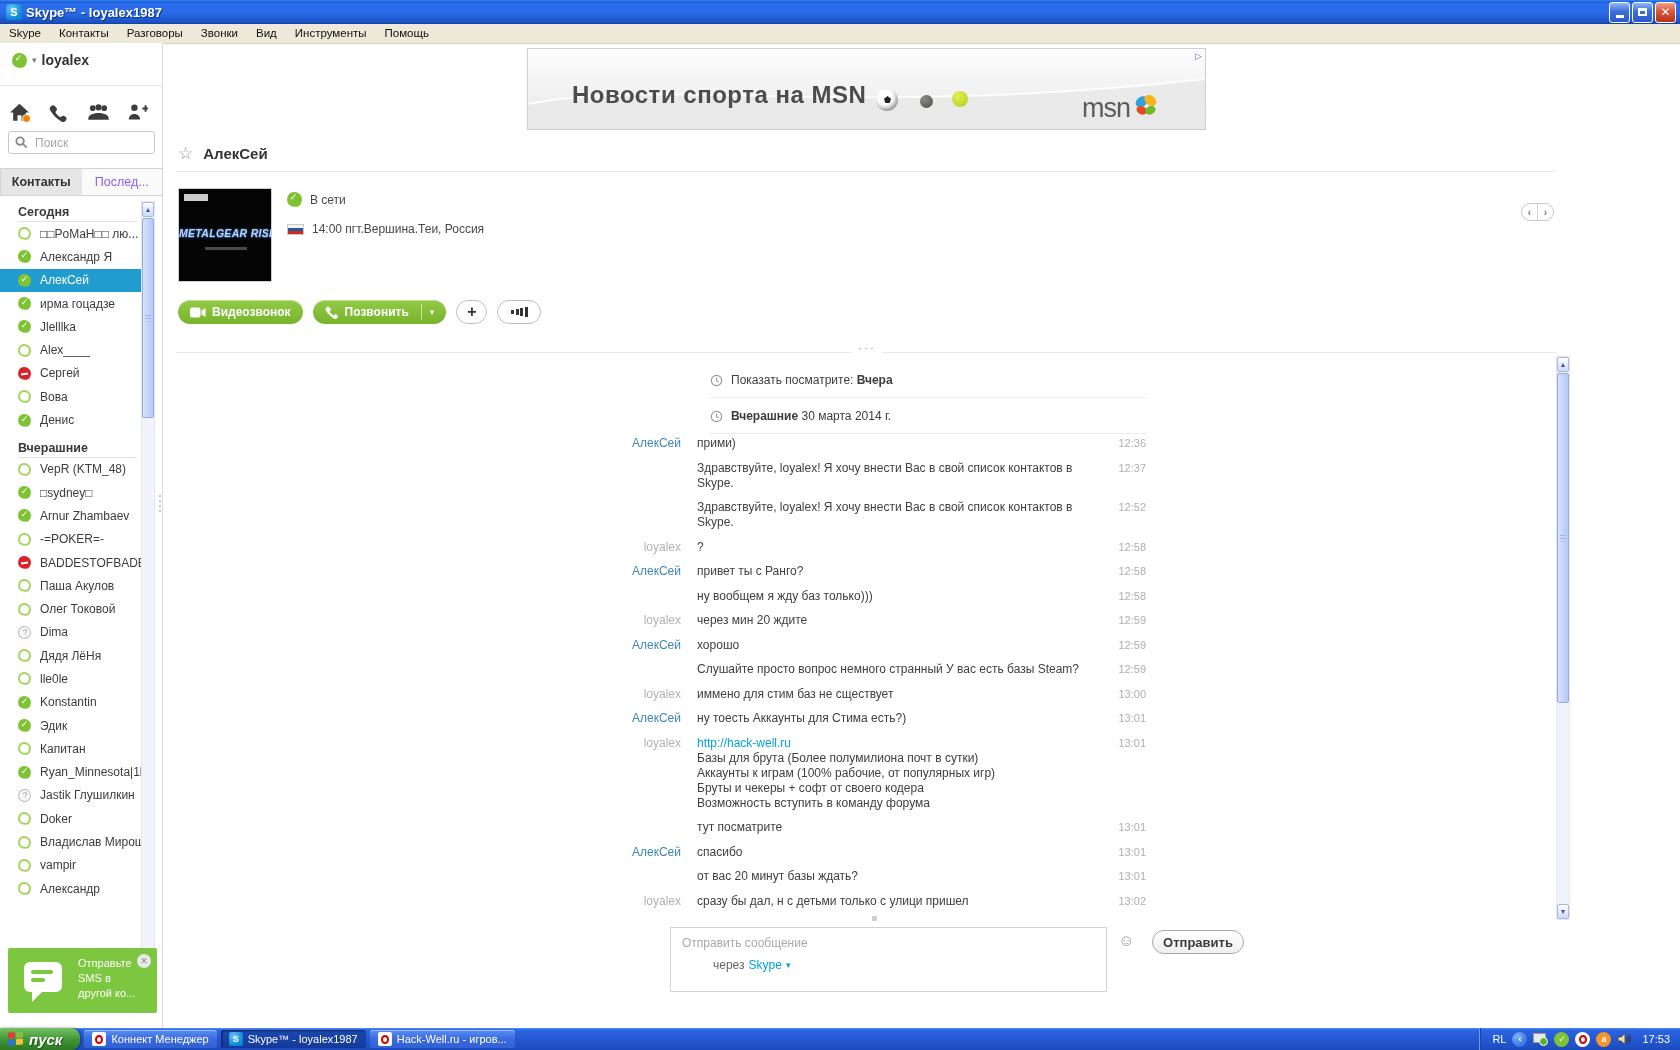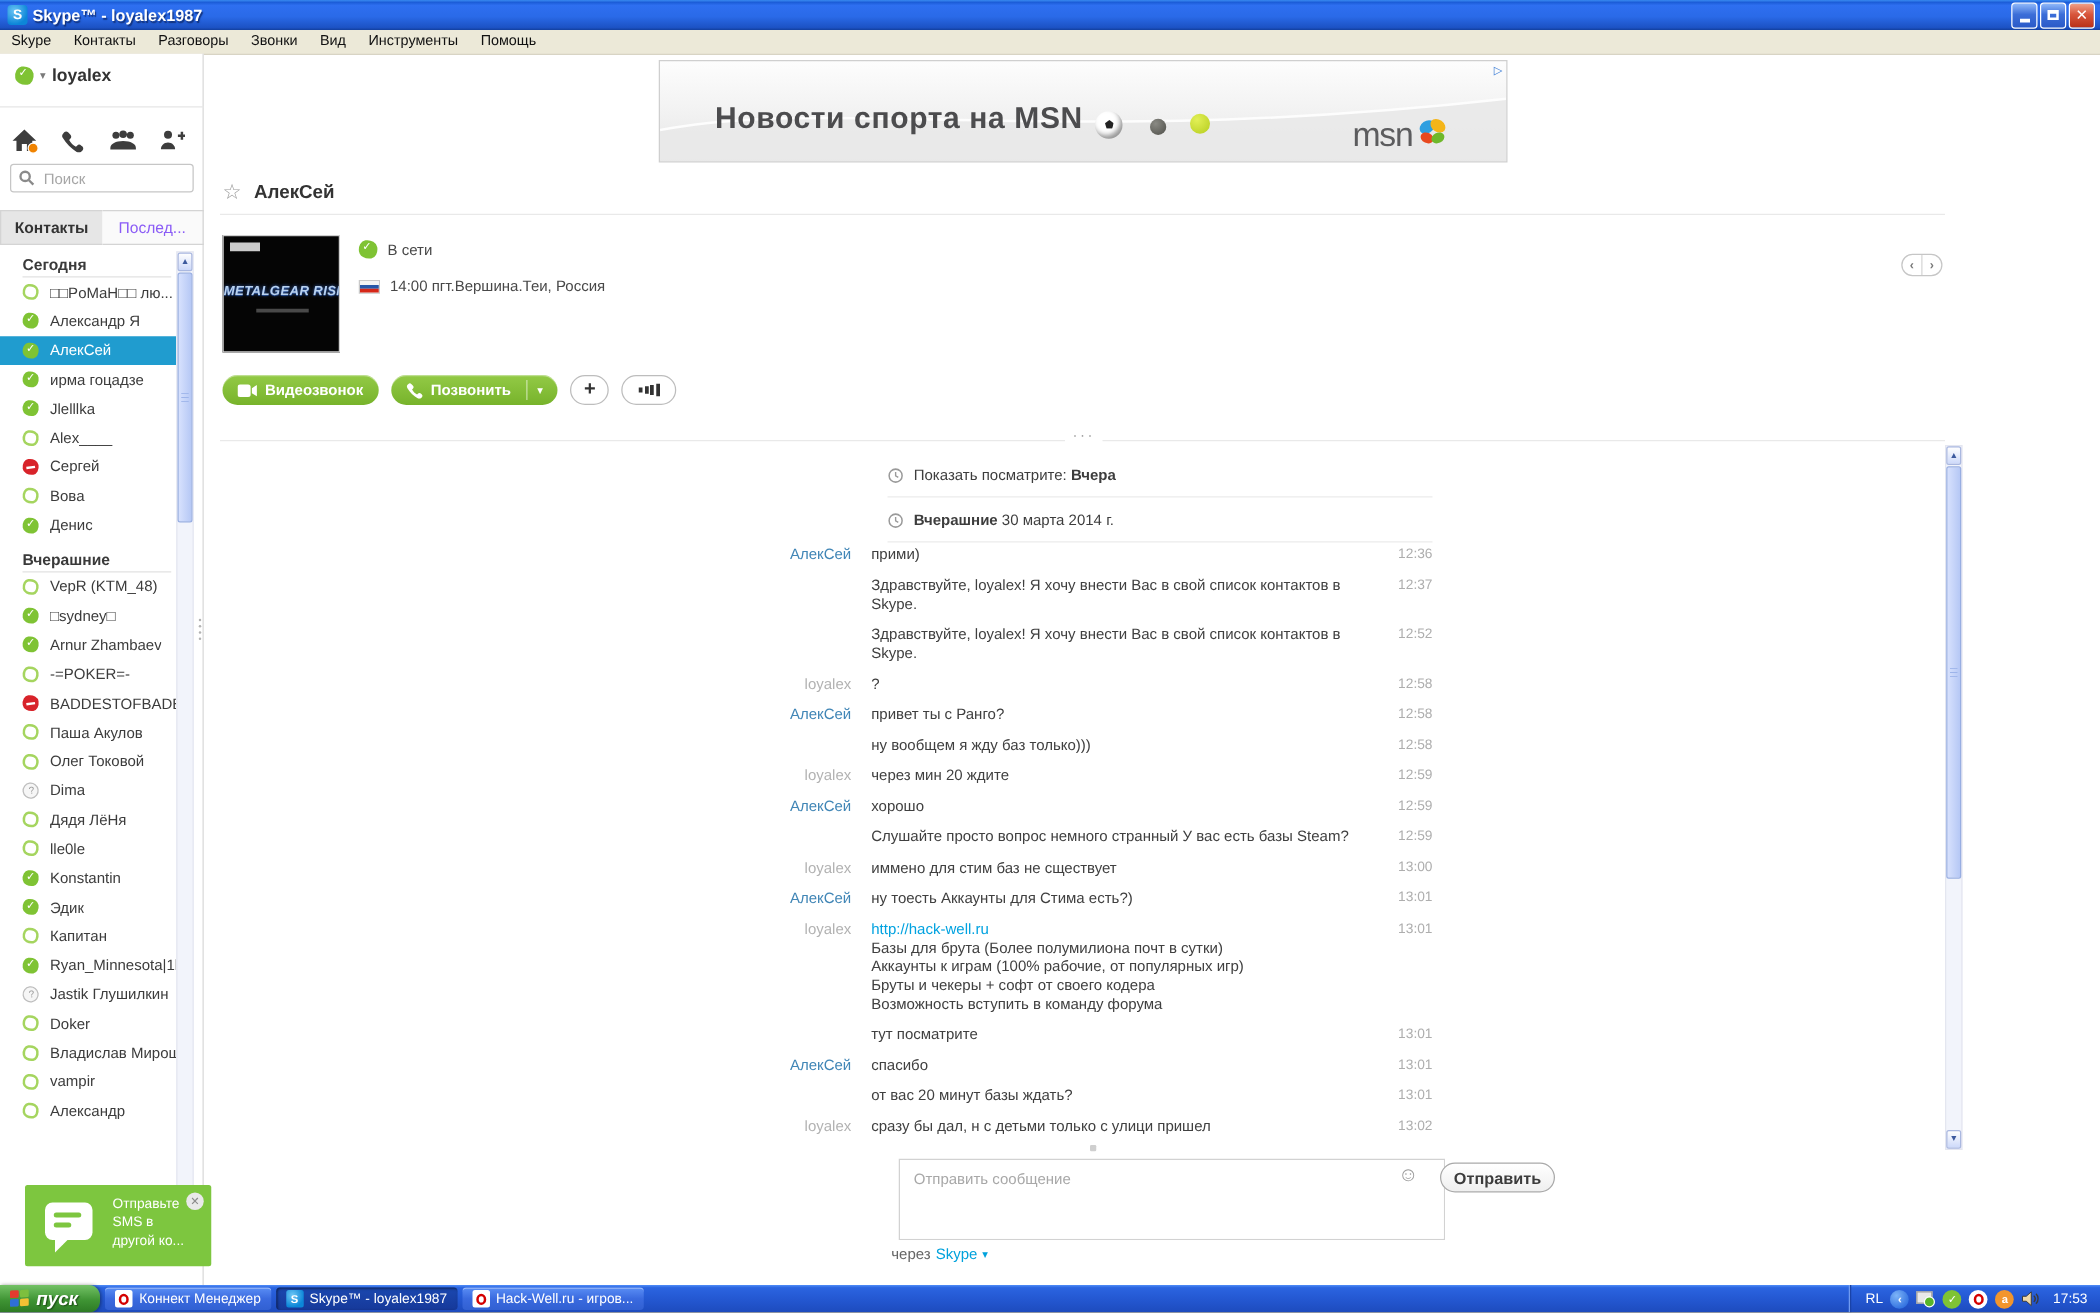--- a/index.html
+++ b/index.html
@@ -53,21 +53,21 @@
   .st.online::after{content:"✓";position:absolute;left:2.5px;top:0px;color:#fff;font-size:9px;font-weight:bold;transform:rotate(8deg);}
   .st.offline{background:#fff;border:2px solid #a5d55f;}
   .st.dnd{background:#d8232a;}
   .st.dnd::after{content:"";position:absolute;left:3px;top:5.5px;width:7px;height:2px;background:#fff;}
   .st.pending{background:#f6f6f6;border:1.5px solid #bdbdbd;border-radius:50%;}
   .st.pending::after{content:"?";position:absolute;left:4px;top:1px;color:#9a9a9a;font-size:8px;}
   .st.big{width:15px;height:15px;}
   .cname{white-space:nowrap;overflow:hidden;}
 
   
-  .sms{position:absolute;left:20px;top:905px;width:149px;height:65px;background:#7dc63f;border-radius:2px;color:#fff;}
+  .sms{position:absolute;left:8px;top:905px;width:149px;height:65px;background:#7dc63f;border-radius:2px;color:#fff;}
   .sms-bubble{position:absolute;left:16px;top:14px;width:38px;height:30px;background:#fff;border-radius:6px;}
   .sms-bubble::before{content:"";position:absolute;left:7px;top:8px;width:22px;height:4px;background:#7dc63f;border-radius:2px;}
   .sms-bubble::after{content:"";position:absolute;left:7px;top:16px;width:14px;height:4px;background:#7dc63f;border-radius:2px;}
   .sms-tail{position:absolute;left:24px;top:42px;width:0;height:0;border:6px solid transparent;border-top-color:#fff;border-left-color:#fff;}
   .sms-text{position:absolute;left:70px;top:8px;width:66px;font-size:11px;line-height:15px;}
   .sms-close{position:absolute;right:6px;top:6px;width:14px;height:14px;border-radius:50%;background:#e9e9e9;color:#8a8a8a;
     font-size:9px;display:flex;align-items:center;justify-content:center;font-weight:bold;}
   .splitter{position:absolute;left:157px;top:492px;width:5px;height:22px;display:flex;flex-direction:column;gap:3px;align-items:center;justify-content:center;}
   .splitter i{width:2px;height:2px;background:#b2b2b2;border-radius:50%;}
 
@@ -124,27 +124,27 @@
   .h-system .h-time{margin-left:auto;}
   .h-row{display:flex;margin-bottom:9.5px;line-height:15px;}
   .h-author{flex:none;width:521px;text-align:right;padding-right:16px;color:#4186b6;box-sizing:border-box;}
   .h-author.self{color:#b2b2b2;}
   .h-content{flex:1;}
   .h-time{flex:none;width:42px;text-align:right;color:#aeaeae;font-size:11px;}
   .h-link{color:#00a2e0;text-decoration:none;cursor:pointer;}
 
   
   .grip{position:absolute;left:872px;top:916px;width:5px;height:5px;background:#cfcfcf;border-radius:1px;}
-  .compose{position:absolute;left:719px;top:927px;width:437px;height:65px;border:1px solid #d2d2d2;box-sizing:border-box;background:#fff;}
+  .compose{position:absolute;left:670px;top:927px;width:437px;height:65px;border:1px solid #d2d2d2;box-sizing:border-box;background:#fff;}
   .compose textarea{width:100%;height:100%;border:0;outline:0;resize:none;font-family:inherit;font-size:12px;color:#444;padding:8px 26px 8px 11px;box-sizing:border-box;}
   .compose textarea::placeholder{color:#a8a8a8;}
   .emoji{position:absolute;left:1118px;top:932px;width:17px;height:17px;color:#9a9a9a;font-size:16px;line-height:17px;text-align:center;}
   .send{position:absolute;left:1152px;top:930px;width:92px;height:24px;border:1px solid #a9a9a9;border-radius:12px;
     background:linear-gradient(180deg,#fff,#efefef);display:flex;align-items:center;justify-content:center;font-weight:bold;font-size:13px;color:#3c3c3c;box-sizing:border-box;}
-  .via{position:absolute;left:713px;top:996px;font-size:12px;color:#666;display:flex;gap:4px;align-items:center;justify-content:center;}
+  .via{position:absolute;left:713px;top:958px;font-size:12px;color:#666;display:flex;gap:4px;align-items:center;justify-content:center;}
   .via .brand{color:#00a2dc;}
   .via .caret{color:#00a2dc;font-size:9px;}
 
   
   .xp-scroll{position:absolute;width:14px;background:#f2f4fb;border:1px solid #e4e6f0;box-sizing:border-box;}
   .xp-btn{position:absolute;left:0;width:12px;height:15px;background:linear-gradient(180deg,#fefefe,#cdd9fa);
     border:1px solid #aab8e0;border-radius:2px;color:#3d5a9e;font-size:7px;display:flex;align-items:center;justify-content:center;box-sizing:border-box;}
   .xp-thumb{position:absolute;left:0;width:12px;background:linear-gradient(90deg,#d7e1fd,#b6c8f5);border:1px solid #98aee2;border-radius:2px;box-sizing:border-box;}
   .xp-thumb::after{content:"";position:absolute;left:2px;right:2px;top:50%;height:7px;transform:translateY(-50%);
     background:repeating-linear-gradient(180deg,#9db4ea 0 1px,transparent 1px 3px);}

